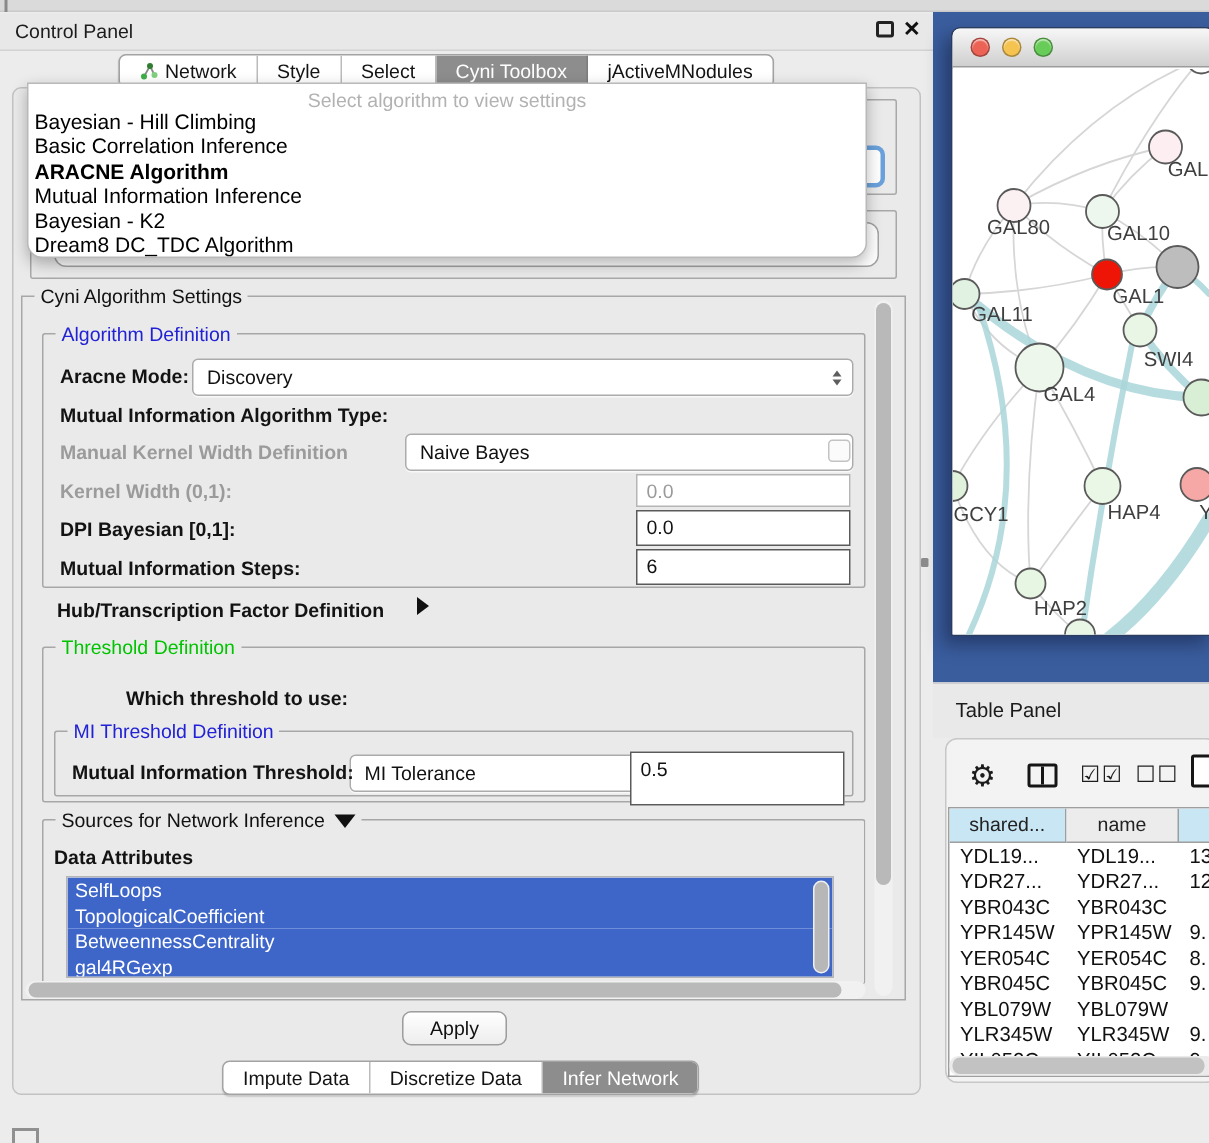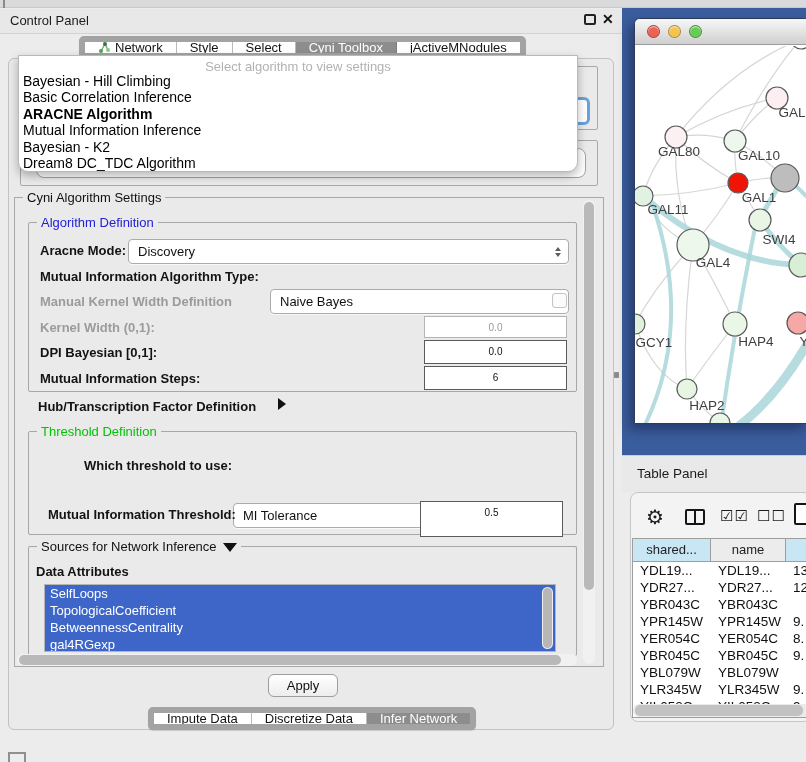--- a/index.html
+++ b/index.html
@@ -10,21 +10,21 @@
 
   
   #top-strip { left:0; top:0; width:806px; height:8px; background:#dadada; border-bottom:1px solid #c9c9c9; }
   #top-tick { left:3px; top:0; width:2px; height:8px; background:#8a8a8a; }
   #cp-titlebar { left:0; top:9px; width:622px; height:25px; background:#e8e8e8; border-bottom:1px solid #d2d2d2; }
   #cp-title { left:10px; top:13px; font-size:13px; color:#1b1b1b; }
   #cp-restore { left:584px; top:14px; width:12px; height:11px; border:2px solid #222; border-radius:2px; background:transparent; }
   #cp-close { left:602px; top:11px; font-size:14px; font-weight:bold; color:#111; }
 
   
-  .seg { display:flex; border:6px solid #a3a3a3; border-radius:5px; background:#fff; overflow:hidden; height:23px; box-shadow:0 1px 1px rgba(0,0,0,0.15); }
+  .seg { display:flex; border:1px solid #a3a3a3; border-radius:5px; background:#fff; overflow:hidden; height:23px; box-shadow:0 1px 1px rgba(0,0,0,0.15); }
   .seg .s { padding:0 13px; line-height:21px; font-size:13px; color:#141414; border-right:1px solid #bbb; display:flex; align-items:center; gap:4px; white-space:nowrap; }
   .seg .s:last-child { border-right:none; }
   .seg .s.sel { background:#8d8d8d; color:#fff; border-right-color:#7d7d7d; }
   #top-tabs { left:79px; top:36px; }
   #bottom-tabs { left:148px; top:707px; }
 
   
   #cp-panel { left:8px; top:58px; width:606px; height:672px; background:#eaeaea; border:1px solid #c2c2c2; border-radius:6px; }
 
   
@@ -46,21 +46,21 @@
   #settings-pane { left:14px; top:197px; width:590px; height:470px; border:1px solid #a7a7a7; background:#eaeaea; }
 
   .flabel { font-size:13px; font-weight:bold; color:#131313; white-space:nowrap; }
   .flabel.dis { color:#9b9b9b; }
 
   .combo { background:#fff; border:1px solid #ababab; border-radius:4px; height:25px; font-size:13px; color:#111; display:flex; align-items:center; padding:0 24px 0 9px; position:relative; box-shadow:inset 0 1px 0 #fff, 0 1px 0 rgba(255,255,255,0.7); }
   .combo .arrows { position:absolute; right:7px; top:50%; transform:translateY(-50%); display:flex; flex-direction:column; align-items:center; }
   .combo .up { width:0; height:0; border-left:3.5px solid transparent; border-right:3.5px solid transparent; border-bottom:4.5px solid #5e5e5e; margin-bottom:2px; }
   .combo .dn { width:0; height:0; border-left:3.5px solid transparent; border-right:3.5px solid transparent; border-top:4.5px solid #5e5e5e; }
 
-  .tfield { background:#fff; border:1px solid #5a5a5a; font-size:10px; color:#111; text-align:center; padding:0 6px; line-height:22px; }
+  .tfield { background:#fff; border:1px solid #5a5a5a; font-size:13px; color:#111; text-align:left; padding:0 6px; line-height:22px; }
   .tfield.dis { border:1px solid #b5b5b5; color:#9a9a9a; }
   .chk { width:15px; height:15px; border:1px solid #c3c3c3; border-radius:3px; background:#fbfbfb; }
 
   .tri-right { width:0; height:0; border-top:6px solid transparent; border-bottom:6px solid transparent; border-left:8px solid #111; }
   .tri-down { width:0; height:0; border-left:7px solid transparent; border-right:7px solid transparent; border-top:9px solid #111; display:inline-block; margin-left:6px; position:relative; top:1px; }
 
   
   #attr-list { left:44px; top:584px; width:512px; height:68px; background:#fff; border:1px solid #b5b5b5; overflow:hidden; }
   #attr-list .li { height:17px; line-height:17px; font-size:13px; color:#fff; background:#3e66c9; padding-left:5px; white-space:nowrap; }
   #attr-scroll { position:absolute; right:2px; top:2px; width:11px; height:62px; background:#f0f0f0; border-radius:6px; }
@@ -201,20 +201,23 @@
   <div class="abs tgroup" style="left:28px;top:431px;width:549px;height:104px;">
     <div class="tgt green">Threshold Definition</div>
   </div>
   <div class="abs flabel" style="left:84px;top:458px;">Which threshold to use:</div>
   <div class="abs combo" style="left:233px;top:453px;width:299px;">
     <span>MI Tolerance</span>
     <span class="arrows">
         <span class="up"></span>
         <span class="dn"></span>
       </span>
+  </div>
+  <div class="abs tgroup" style="left:36px;top:487px;width:533px;height:44px;">
+    <div class="tgt blue">MI Threshold Definition</div>
   </div>
   <div class="abs flabel" style="left:48px;top:507px;">Mutual Information Threshold:</div>
   <div class="abs tfield" style="left:420px;top:501px;width:143px;height:36px;line-height:22px;">0.5</div>
 
   <div class="abs tgroup" style="left:28px;top:546px;width:549px;height:110px;border-bottom:none;">
     <div class="tgt"><span>Sources for Network Inference</span><span class="tri-down"></span></div>
   </div>
   <div class="abs flabel" style="left:36px;top:564px;">Data Attributes</div>
   <div class="abs" id="attr-list">
     <div id="attr-items">

